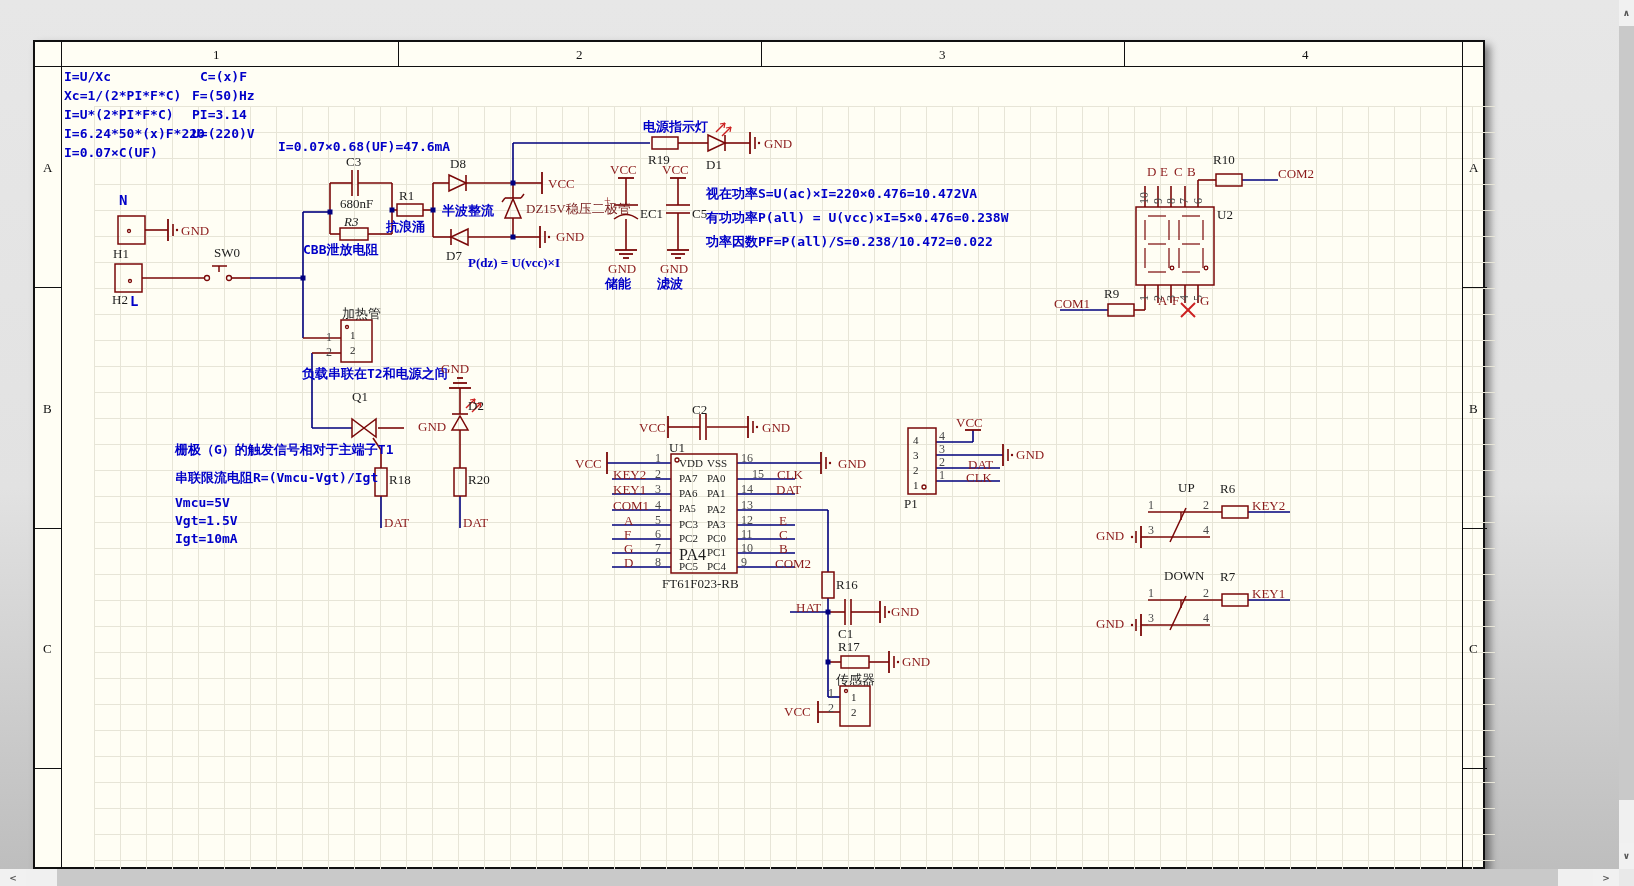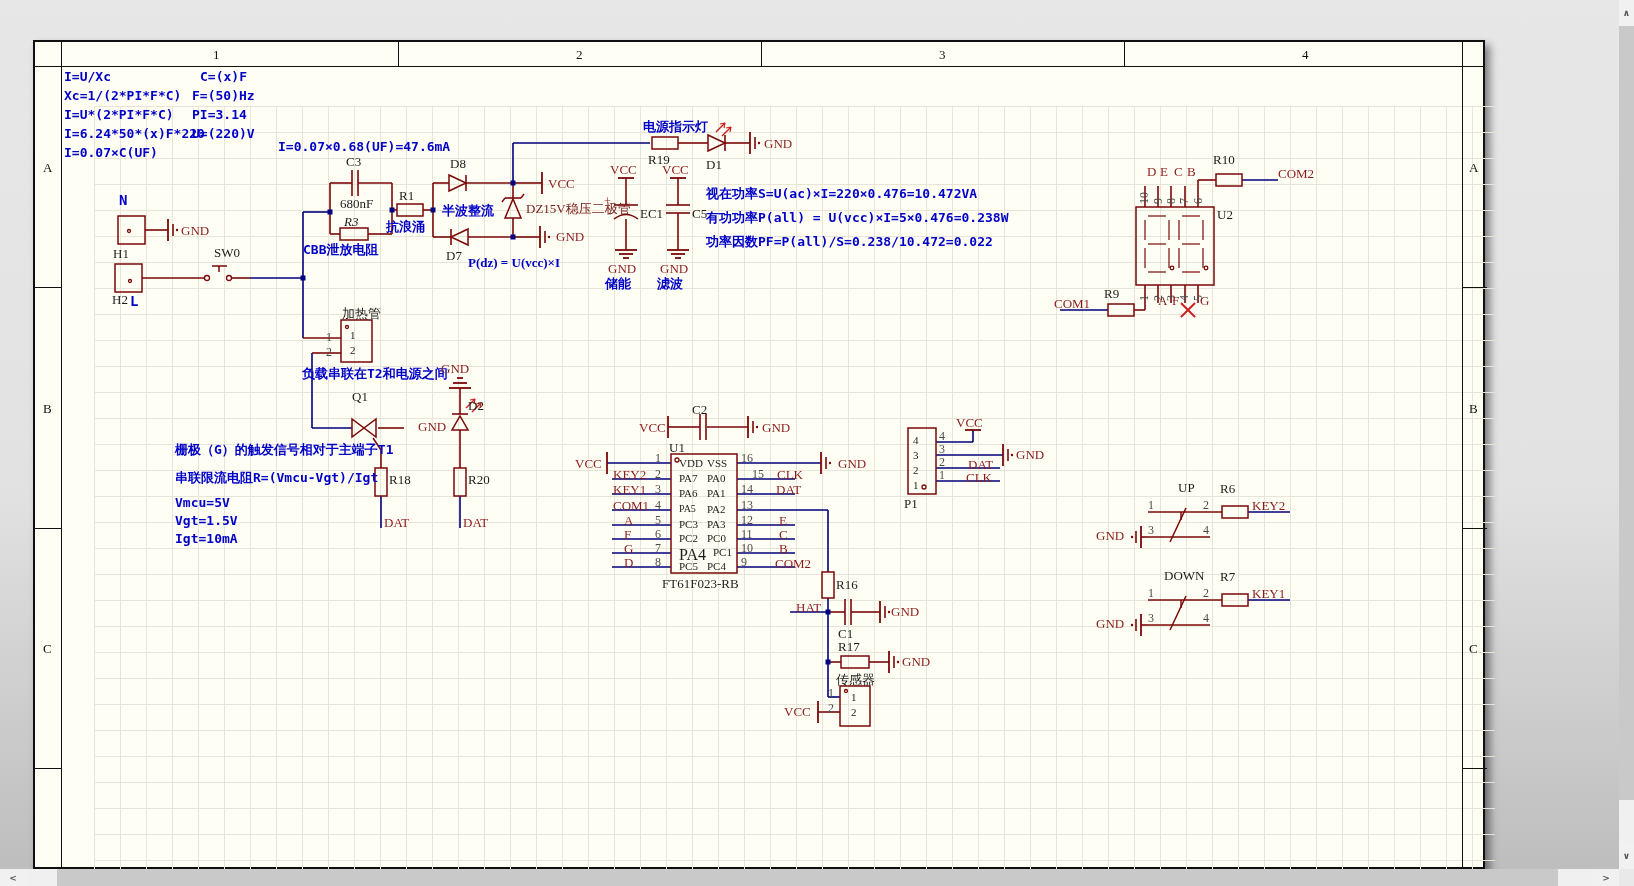--- a/index.html
+++ b/index.html
@@ -381,21 +381,21 @@
       <div class="t c-k" style="left: 707px; top: 472px; font-size: 11px;">PA0</div>
       <div class="t c-k" style="left: 679px; top: 487px; font-size: 11px;">PA6</div>
       <div class="t c-k" style="left: 707px; top: 487px; font-size: 11px;">PA1</div>
       <div class="t c-k" style="left: 679px; top: 503px; font-size: 10px;">PA5</div>
       <div class="t c-k" style="left: 707px; top: 503px; font-size: 11px;">PA2</div>
       <div class="t c-k" style="left: 679px; top: 518px; font-size: 11px;">PC3</div>
       <div class="t c-k" style="left: 707px; top: 518px; font-size: 11px;">PA3</div>
       <div class="t c-k" style="left: 679px; top: 532px; font-size: 11px;">PC2</div>
       <div class="t c-k" style="left: 707px; top: 532px; font-size: 11px;">PC0</div>
       <div class="t c-k" style="left: 679px; top: 546px; font-size: 16px;">PA4</div>
-      <div class="t c-k" style="left: 707px; top: 546px; font-size: 11px; margin-left: 6px;">PC1</div>
+      <div class="t c-k" style="left: 707px; top: 546px; font-size: 11px;">PC1</div>
       <div class="t c-k" style="left: 679px; top: 560px; font-size: 11px;">PC5</div>
       <div class="t c-k" style="left: 707px; top: 560px; font-size: 11px;">PC4</div>
       <div class="t c-g" style="left: 655px; top: 451px;">1</div>
       <div class="t c-g" style="left: 655px; top: 467px;">2</div>
       <div class="t c-g" style="left: 655px; top: 482px;">3</div>
       <div class="t c-g" style="left: 655px; top: 498px;">4</div>
       <div class="t c-g" style="left: 655px; top: 513px;">5</div>
       <div class="t c-g" style="left: 655px; top: 527px;">6</div>
       <div class="t c-g" style="left: 655px; top: 541px;">7</div>
       <div class="t c-g" style="left: 655px; top: 555px;">8</div>

